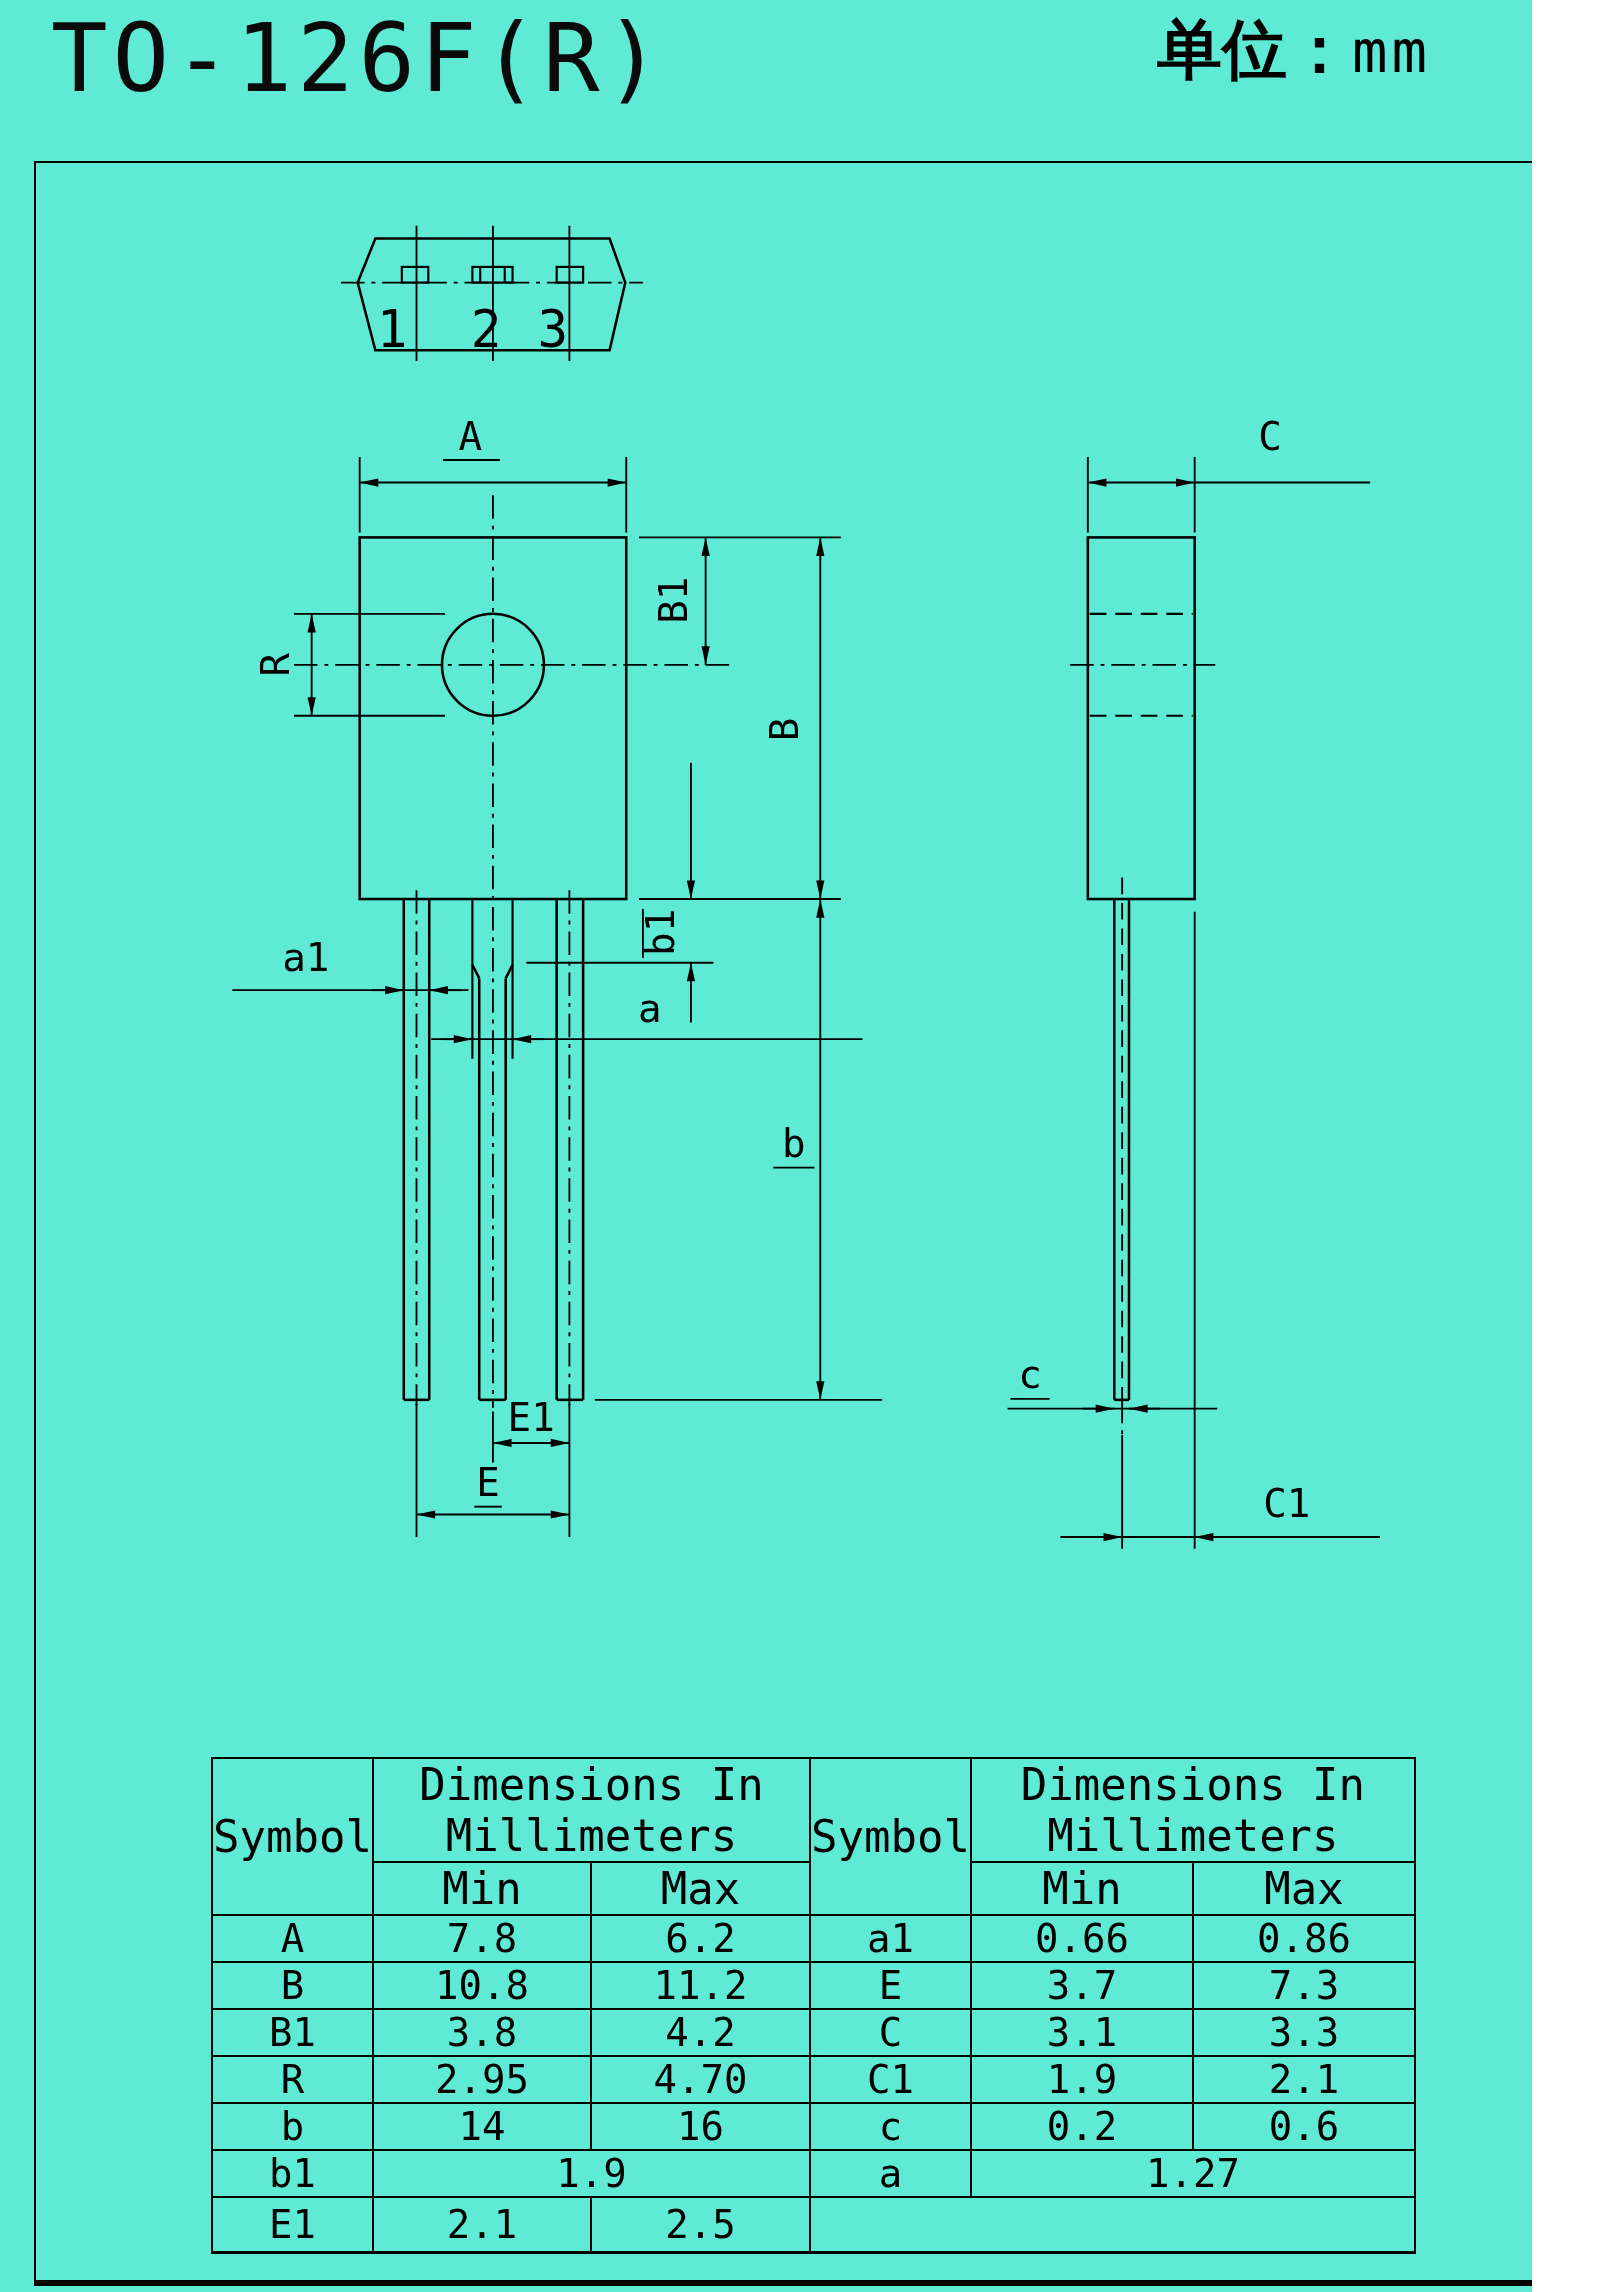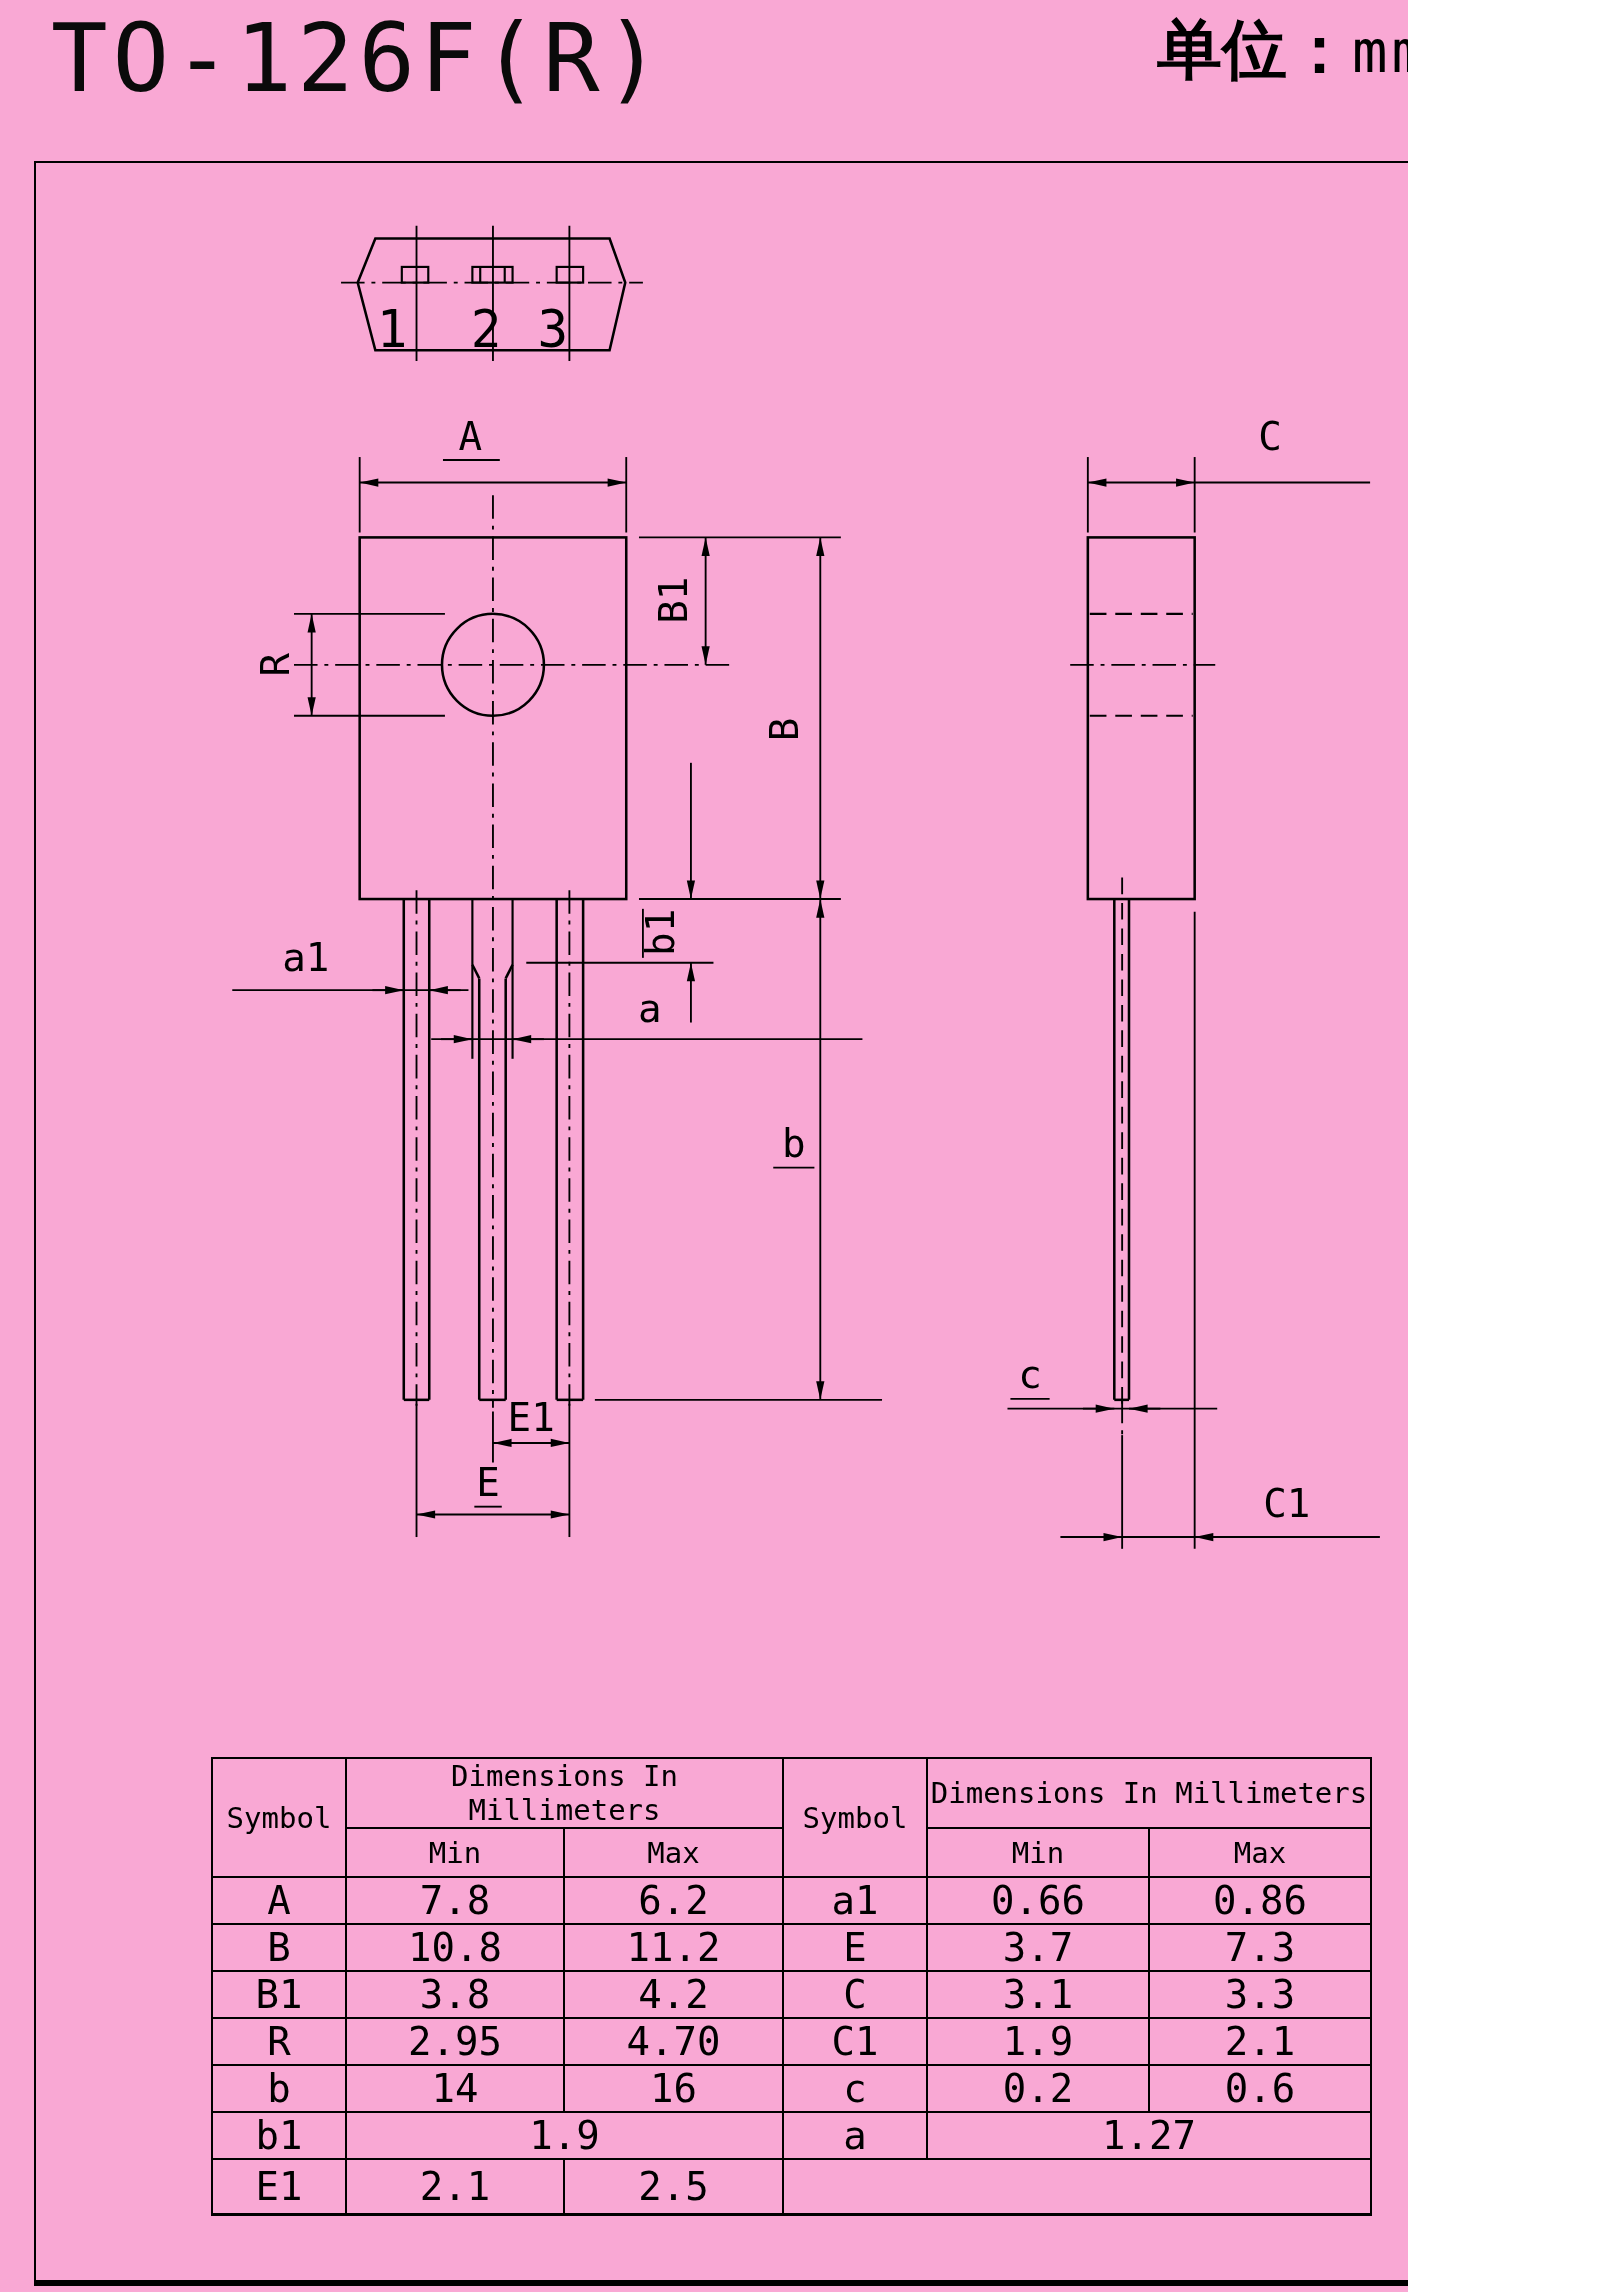--- a/index.html
+++ b/index.html
@@ -1,32 +1,32 @@
 <!DOCTYPE html>
 <html><head>
 <meta charset="utf-8">
 <style>
   html,body{margin:0;padding:0;background:#fff;}
-  .page{position:relative;width:1408px;height:2293px;background:#f9a8d4;overflow:hidden;
+  .page{position:relative;width:1532px;height:2293px;background:#5eead4;overflow:hidden;
         font-family:"DejaVu Sans Mono", monospace;color:#000;}
   .hdr-title{position:absolute;left:51px;top:3.9px;font-size:94px;font-weight:400;
              letter-spacing:4.9px;white-space:nowrap;color:#0a0a0a;}
   .hdr-unit{position:absolute;left:1157px;top:5.9px;white-space:nowrap;text-align:center;}
   .hdr-unit .cn{font-family:"DejaVu Serif","Liberation Serif",serif;font-weight:bold;font-size:65px;}
   .hdr-unit .mm{font-family:"DejaVu Sans Mono",monospace;font-size:59px;letter-spacing:3.9px;}
   .frame{position:absolute;left:34px;top:161px;width:1552px;height:2125px;box-sizing:border-box;
          border:2.5px solid #000;border-bottom-width:6.9px;}
   svg.draw{position:absolute;left:0;top:0;}
   svg.draw text{font-family:"DejaVu Sans Mono",monospace;fill:#000;}
 
   table.dims{position:absolute;left:211px;top:1757px;border-collapse:collapse;table-layout:fixed;
              border:2.9px solid #000;}
   table.dims th, table.dims td{border:2px solid #000;padding:0;text-align:center;vertical-align:middle;
              font-weight:400;}
-  table.dims .hdr{font-size:29px;}
+  table.dims .hdr{font-size:44px;}
   table.dims .val{font-size:39px;}
   tr.hrow1{height:49px;} tr.hrow2{height:49px;}
   tr.drow{height:47px;} tr.lastrow{height:55px;}
   tr.hrow2 th{border-bottom:2.9px solid #000;}
   tr.lastrow td{border-top:2.9px solid #000;border-bottom:3.9px solid #000;}
 </style>
 </head>
 <body>
 
 <div class="page">

